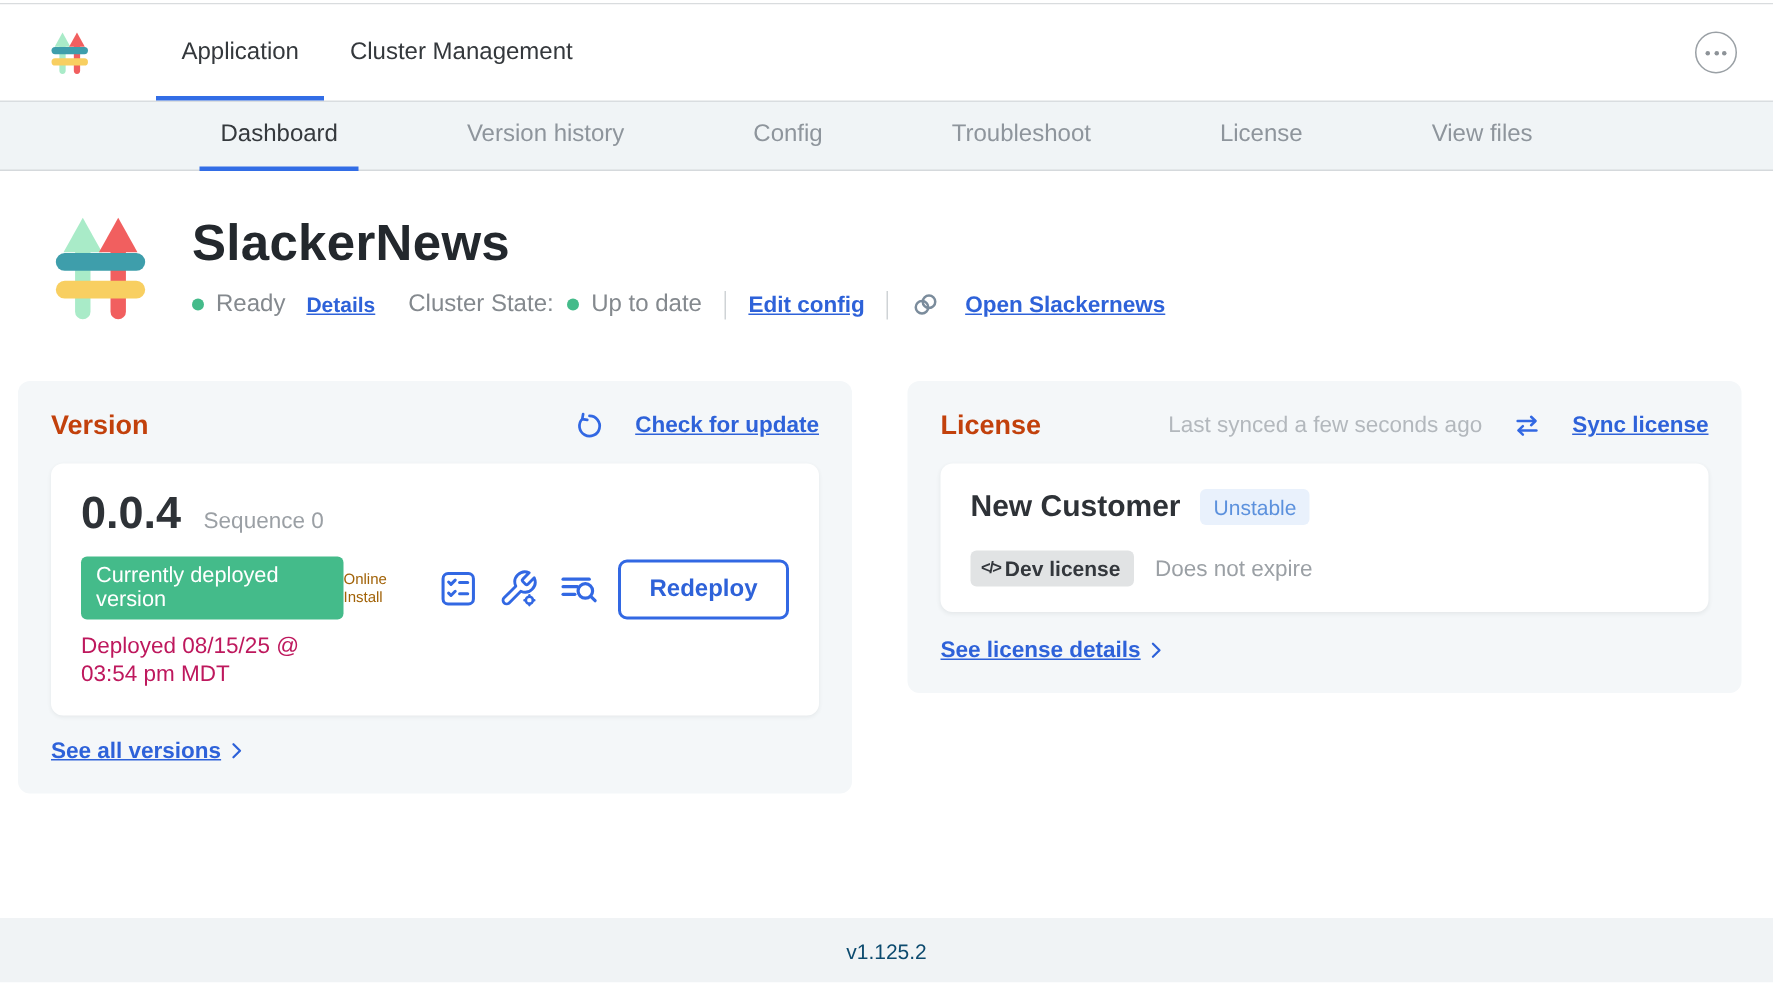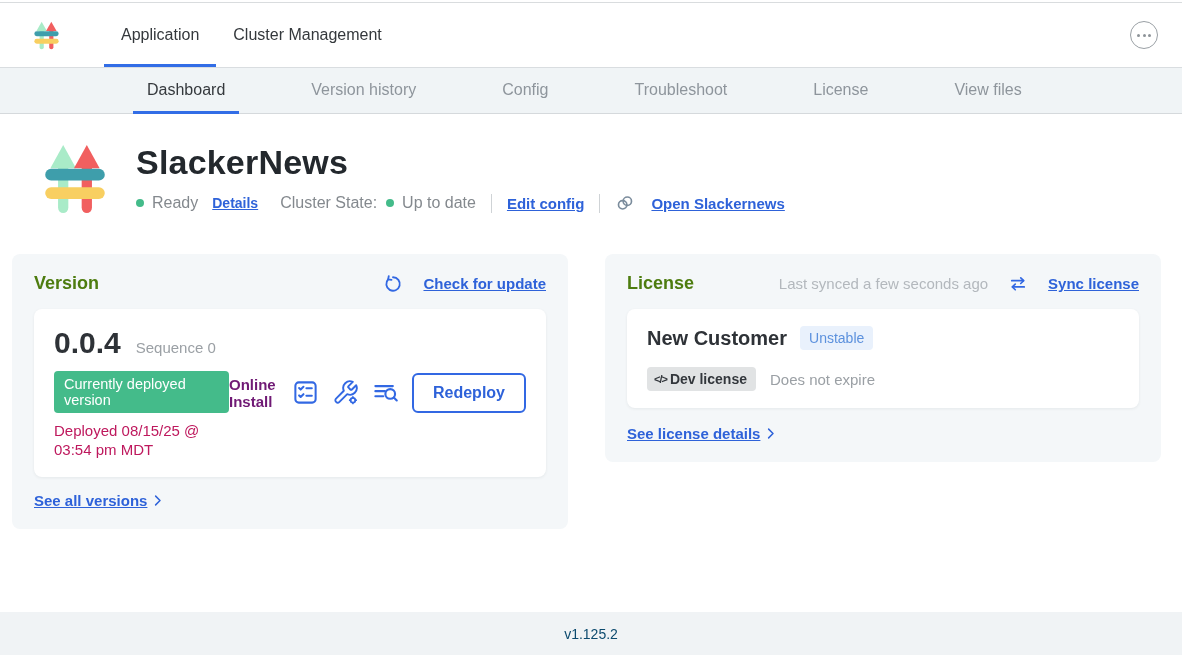--- a/index.html
+++ b/index.html
@@ -16,49 +16,49 @@
   .topnav-tab.active { border-bottom-color:#326de6; font-weight:400; }
   .ellipsis-btn { margin-left:auto; width:28px; height:28px; border:1px solid #9aa0a5; border-radius:50%; display:flex; align-items:center; justify-content:center; gap:2.5px; cursor:pointer; background:#fff; }
   .ellipsis-btn i { width:3px; height:3px; border-radius:50%; background:#8d9398; display:block; }
 
   
   .subnav { height:46px; background:#f0f4f6; border-bottom:1px solid #d5d9dc; display:flex; padding-left:133px; gap:58px; }
   .subnav-tab { display:flex; align-items:center; padding:0 14px; font-size:16px; color:#8e959c; cursor:pointer; border-bottom:3px solid transparent; margin-bottom:-1px; }
   .subnav-tab.active { color:#35393d; border-bottom-color:#326de6; }
 
   
-  .app-header { display:flex; padding:27px 0 0 10px;margin-left:32px; }
+  .app-header { display:flex; padding:27px 0 0 34px; }
   .logo-lg { width:66px; height:76px; flex:0 0 auto; }
   .app-header-text { margin-left:28px; padding-top:2px; }
   .app-title { font-size:34px; font-weight:700; color:#23282d; letter-spacing:.2px; }
   .status-row { display:flex; align-items:center; margin-top:11px; font-size:16px; color:#84898e; }
   .dot { width:8px; height:8px; border-radius:50%; background:#44bb8a; display:inline-block; flex:0 0 auto; }
   .status-row > * { flex:0 0 auto; }
   a.blue-link { color:#2e62d9; text-decoration:underline; font-weight:700; cursor:pointer; }
   .status-row .sm { font-size:14px; }
   .vdiv { width:1px; height:19px; background:#cfd3d6; }
 
   
   .cards { display:flex; gap:37px; margin:37px 12px 0; align-items:flex-start; }
   .card { width:556px; background:#f4f7f9; border-radius:8px; padding:19px 22px 20px; }
   .card-head { display:flex; align-items:center; }
-  .card-title { font-size:18px; font-weight:700; color:#4d7c0f; }
+  .card-title { font-size:18px; font-weight:700; color:#c2410c; }
   .card-head-right { margin-left:auto; display:flex; align-items:center; gap:20px; font-size:15px; }
   .muted-light { color:#b3b8bd; font-weight:400; }
   .inner-card { background:#fff; border-radius:8px; box-shadow:0 1px 3px rgba(50,60,70,.08); margin-top:15px; padding:17px 20px; }
 
   .ver-row { display:flex; align-items:center; }
   .ver-left { }
   .ver-line { display:flex; align-items:baseline; gap:15px; }
   .ver-number { font-size:30px; font-weight:800; color:#2e3237; }
   .ver-seq { font-size:15px; color:#9ba0a5; }
   .deployed-badge { display:inline-block; margin-top:11px; background:#44bb8a; color:#fff; font-size:14.5px; padding:5px 10px; border-radius:4px; }
   .deployed-at { margin-top:9px; font-size:15px; color:#be185d; max-width:205px; line-height:1.25; }
   .ver-right { margin-left:auto; display:flex; align-items:center; gap:13px; align-self:center; }
-  .install-type { font-size:15px; font-weight:700; color:#701a75; width:50px; line-height:1.15; }
+  .install-type { font-size:10px; font-weight:400; color:#a16207; width:50px; line-height:1.15; }
   .icon-btn { display:flex; align-items:center; cursor:pointer; }
   .redeploy-btn { background:#fff; border:2px solid #3268e3; color:#2e62d9; font-weight:700; font-size:16px; border-radius:6px; padding:9px 19px; cursor:pointer; font-family:"Liberation Sans",sans-serif; }
   .see-link { margin-top:15px; display:flex; align-items:center; gap:3px; font-size:15px; }
 
   .lic-row1 { display:flex; align-items:center; gap:13px; }
   .customer-name { font-size:20px; font-weight:700; color:#2e3237; }
   .channel-badge { background:#e9f1fc; color:#5c91dd; font-size:14px; padding:4px 9px; border-radius:4px; }
   .lic-row2 { display:flex; align-items:center; gap:14px; margin-top:17px; }
   .devlicense-badge { background:#e1e3e4; color:#33373c; font-size:14px; font-weight:700; padding:4px 9px 4px 7px; border-radius:4px; display:flex; align-items:center; gap:3px; }
   .code-glyph { font-size:11px; font-weight:700; letter-spacing:-1px; }

